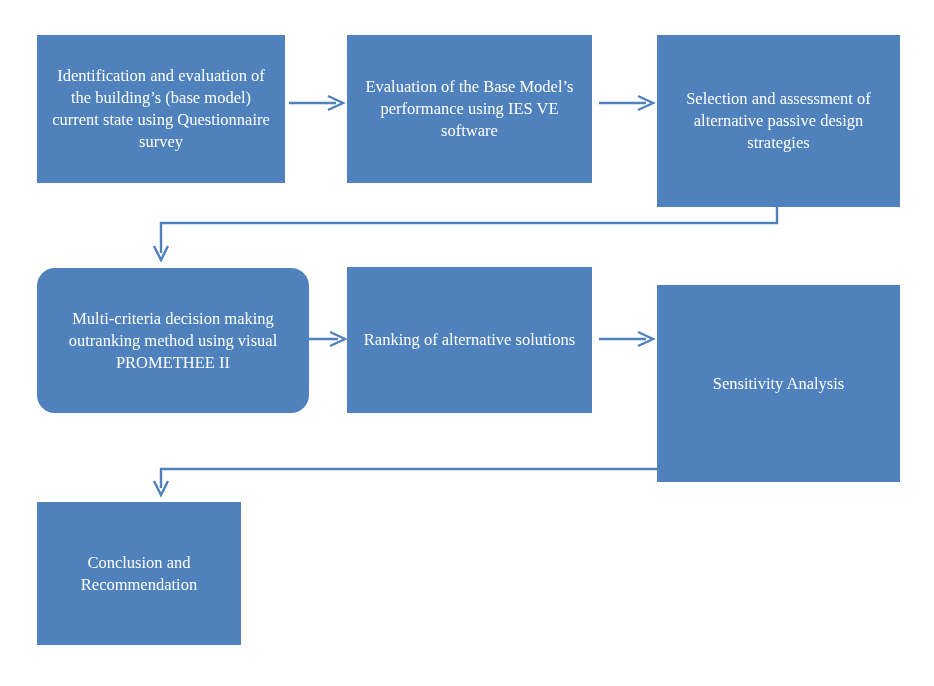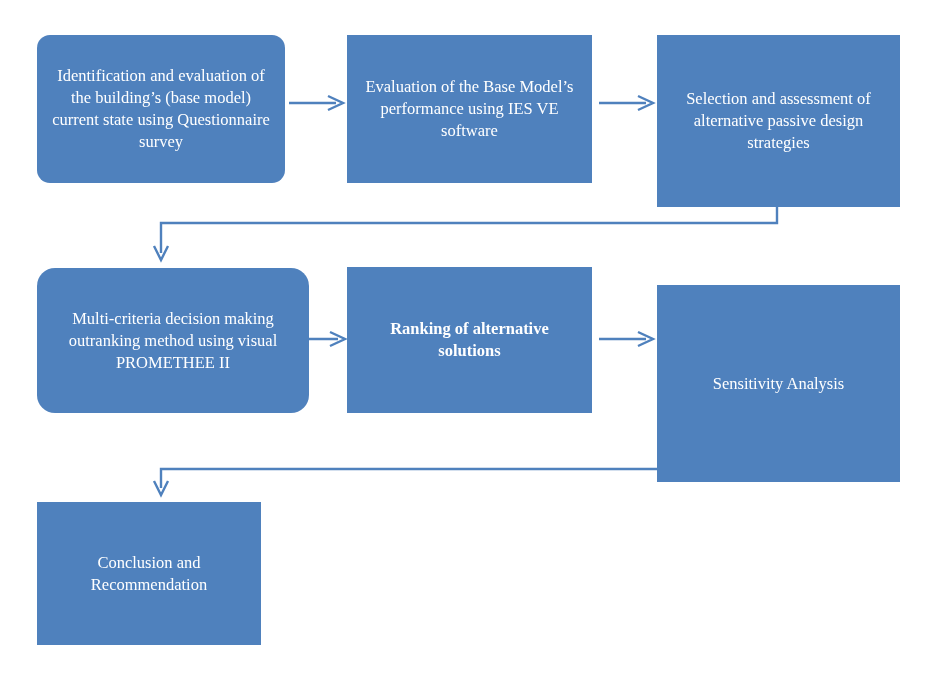--- a/index.html
+++ b/index.html
@@ -36,27 +36,27 @@
     color: #ffffff;
     display: flex;
     align-items: center;
     justify-content: center;
     text-align: center;
     font-size: 16.5px;
     line-height: 22px;
     box-sizing: border-box;
     padding: 4px 12px;
   }
-  .b1 { left: 37px;  top: 35px;  width: 248px; height: 148px; border-radius: 13px; }
+  .b1 { left: 37px;  top: 35px;  width: 248px; height: 148px; }
   .b2 { left: 347px; top: 35px;  width: 245px; height: 148px; }
   .b3 { left: 657px; top: 35px;  width: 243px; height: 172px; }
   .b4 { left: 37px;  top: 268px; width: 272px; height: 145px; border-radius: 18px; }
-  .b5 { left: 347px; top: 267px; width: 245px; height: 146px; font-weight: bold; }
+  .b5 { left: 347px; top: 267px; width: 245px; height: 146px; }
   .b6 { left: 657px; top: 243px; width: 243px; height: 197px; margin-top: 42px; }
-  .b7 { left: 37px;  top: 502px; width: 224px; height: 143px; text-align: center; }
+  .b7 { left: 37px;  top: 502px; width: 204px; height: 143px; text-align: center; }
 </style>
 </head>
 <body>
 
 <div class="canvas">
 
   <svg class="connectors" viewBox="0 0 934 686" xmlns="http://www.w3.org/2000/svg" stroke="#4f81bd">
 
     <path d="M289,103 H336 M328,96 L343,103 L328,110"></path>
 

